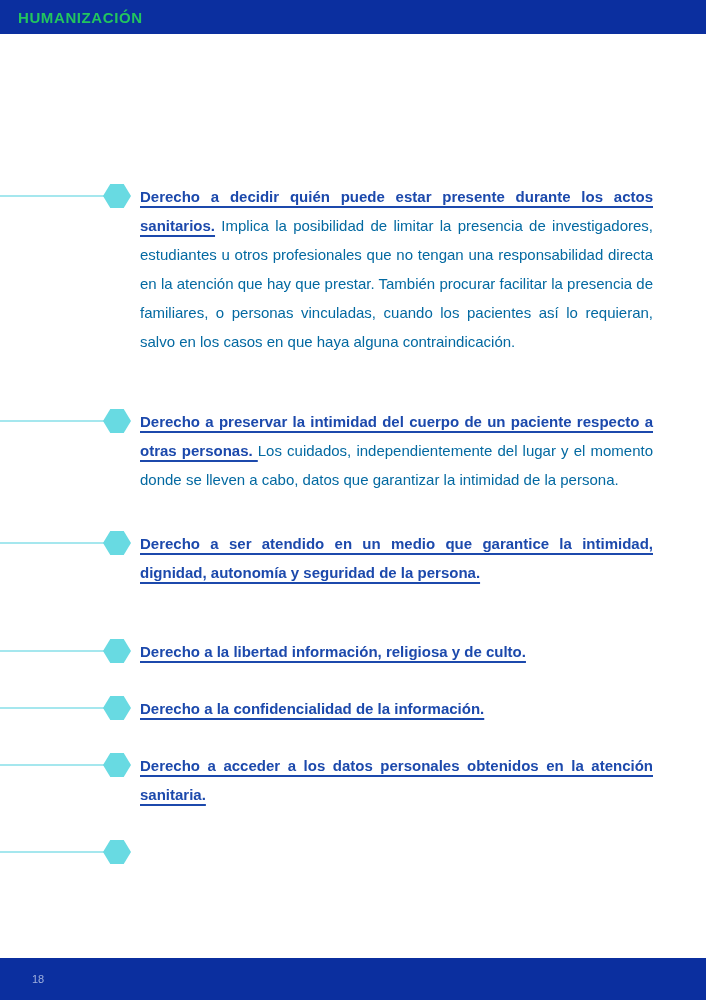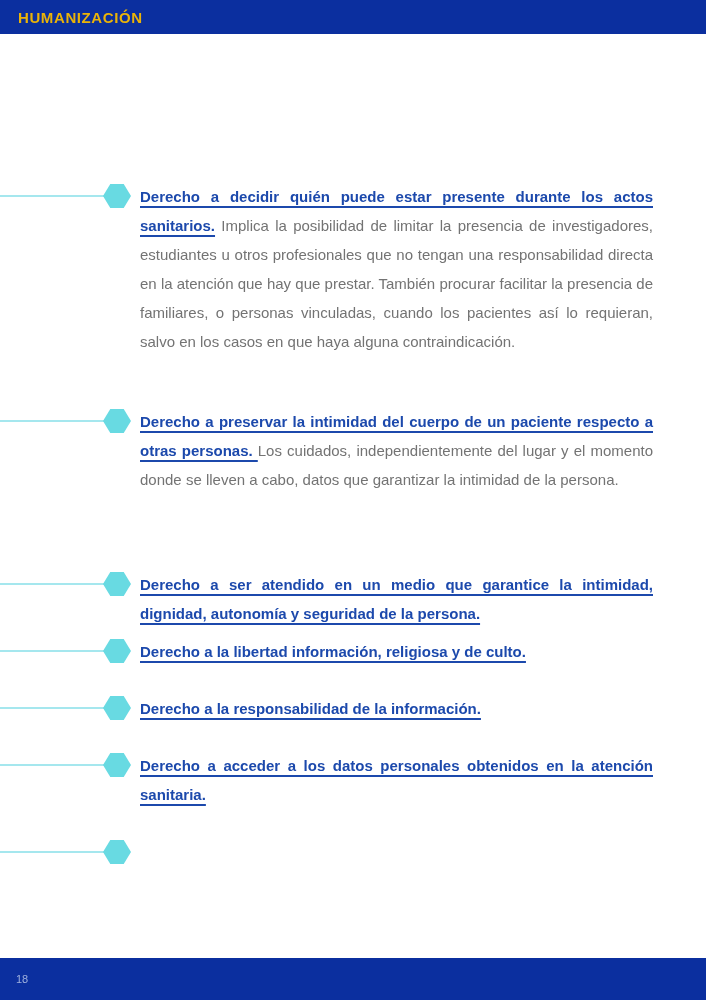--- a/index.html
+++ b/index.html
@@ -11,63 +11,63 @@
     overflow:hidden;
   }
   
   .header-bar{
     position:absolute;top:0;left:0;right:0;height:34px;
     background:#0b2f9f;
     display:flex;align-items:center;
     padding-left:18px;box-sizing:border-box;
   }
   .header-title{
-    color:#eab308;font-weight:bold;font-size:15px;letter-spacing:0.6px;
+    color:#22c55e;font-weight:bold;font-size:15px;letter-spacing:0.6px;
   }
   
   .doc-title{
     position:absolute;left:140px;top:70px;width:520px;
     color:#2ee4d6;font-weight:800;font-size:24px;line-height:23.5px;
     letter-spacing:0.3px;
   }
   
   .bullet{
     position:absolute;left:0;width:706px;
     padding-left:140px;padding-right:53px;box-sizing:border-box;
   }
   .bullet p{
     margin:0;text-align:justify;font-size:15px;line-height:29px;
   }
   .bullet .heading{
     color:#1c49ac;font-weight:bold;
     text-decoration:underline;text-decoration-thickness:1.5px;text-underline-offset:4px;
   }
   .bullet .bodytext{
-    color:#737373;
+    color:#0369a1;
   }
   .marker{
     position:absolute;left:0;top:2px;width:131px;height:24px;
   }
   .marker .line{
     position:absolute;left:0;top:11px;height:2px;width:118px;
     background:#a5e7ee;
   }
   .marker .hex{
     position:absolute;left:103px;top:0;width:28px;height:24px;
     background:#68dae2;
     clip-path:polygon(0 50%, 26% 0, 74% 0, 100% 50%, 74% 100%, 26% 100%);
   }
   
   .footer-bar{
     position:absolute;left:0;right:0;top:958px;height:42px;
     background:#0b2f9f;
     display:flex;align-items:center;
   }
   .footer-page{
-    color:#9fb0dd;font-size:11px;margin-left:16px;
+    color:#9fb0dd;font-size:11px;margin-left:32px;
   }
   .footer-org{
     color:#e8edf8;font-weight:bold;font-size:10.5px;letter-spacing:1.2px;
     margin-left:37px;
   }
 </style>
 </head>
 <body>
 
 <div class="page">
@@ -86,42 +86,42 @@
   </div>
 
   <div class="bullet" style="top:407px">
     <div class="marker">
         <span class="line"></span>
         <span class="hex"></span>
       </div>
     <p><span class="heading">Derecho a preservar la intimidad del cuerpo de un paciente respecto a otras personas. </span><span class="bodytext">Los cuidados, independientemente del lugar y el momento donde se lleven a cabo, datos que garantizar la intimidad de la persona.</span></p>
   </div>
 
-  <div class="bullet" style="top:570px">
+  <div class="bullet" style="top:529px">
     <div class="marker">
         <span class="line"></span>
         <span class="hex"></span>
       </div>
     <p><span class="heading">Derecho a ser atendido en un medio que garantice la intimidad, dignidad, autonomía y seguridad de la persona.</span><span class="bodytext"></span></p>
   </div>
 
   <div class="bullet" style="top:637px">
     <div class="marker">
         <span class="line"></span>
         <span class="hex"></span>
       </div>
     <p><span class="heading">Derecho a la libertad información, religiosa y de culto.</span><span class="bodytext"></span></p>
   </div>
 
   <div class="bullet" style="top:694px">
     <div class="marker">
         <span class="line"></span>
         <span class="hex"></span>
       </div>
-    <p><span class="heading">Derecho a la responsabilidad de la información.</span><span class="bodytext"></span></p>
+    <p><span class="heading">Derecho a la confidencialidad de la información.</span><span class="bodytext"></span></p>
   </div>
 
   <div class="bullet" style="top:751px">
     <div class="marker">
         <span class="line"></span>
         <span class="hex"></span>
       </div>
     <p><span class="heading">Derecho a acceder a los datos personales obtenidos en la atención sanitaria.</span><span class="bodytext"></span></p>
   </div>
 

